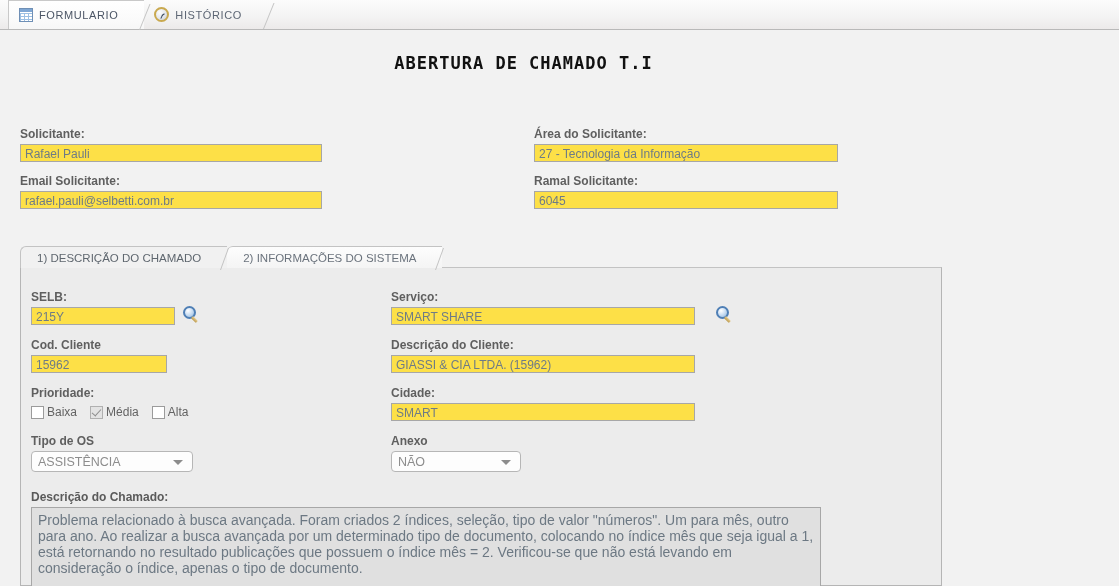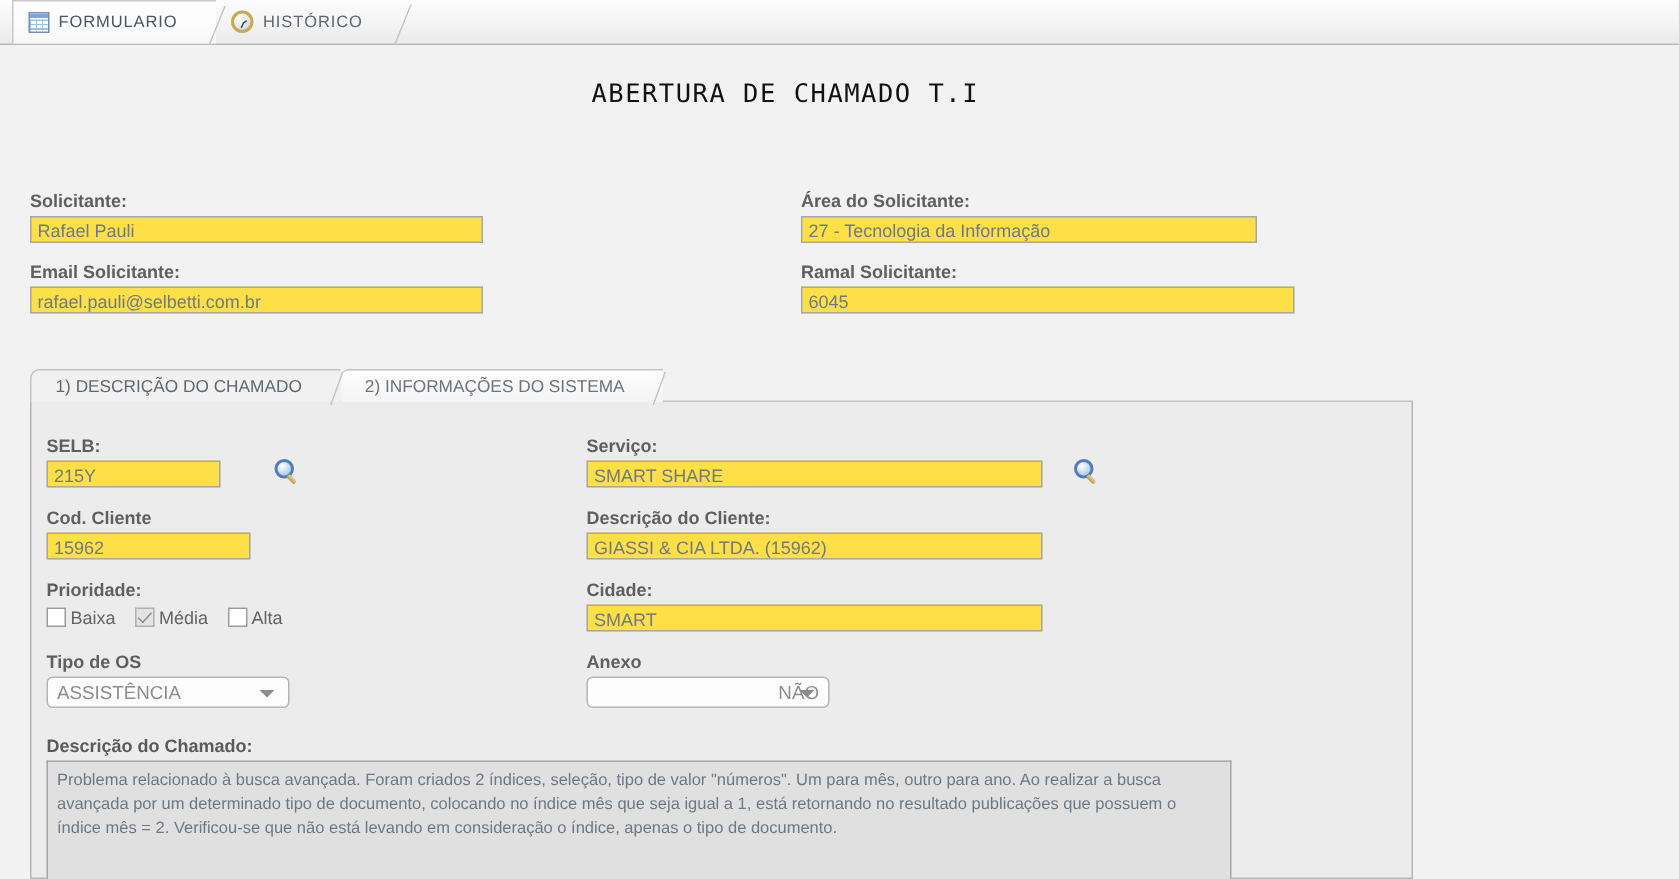--- a/index.html
+++ b/index.html
@@ -113,21 +113,21 @@
     transform: rotate(25deg);
   }
 
   
   .page-title {
     position: absolute;
     left: 0; top: 53px;
     width: 947px;
     text-align: center;
     font-family: "DejaVu Sans Mono", "Liberation Mono", monospace;
-    font-weight: normal;
+    font-weight: bold;
     font-size: 17px;
     letter-spacing: 1px;
     color: #111;
     padding-left: 100px;
     box-sizing: border-box;
   }
 
   
   .hdr-field { position: absolute; }
   .fld-label {
@@ -231,21 +231,21 @@
   
   .cb-row {
     display: flex;
     align-items: center;
     gap: 4px;
     font-size: 12px;
     color: #6f6f6f;
   }
   .cb-item {
     display: flex;
-    align-items: flex-start;
+    align-items: center;
     gap: 3px;
     margin-right: 9px;
   }
   .cb-box {
     width: 13px; height: 13px;
     box-sizing: border-box;
     border: 1px solid #9b9b9b;
     background: #ffffff;
     display: inline-block;
     position: relative;
@@ -299,21 +299,21 @@
   }
   .desc-box {
     position: absolute;
     left: 10px; top: 239px;
     width: 790px;
     height: 80px;
     box-sizing: border-box;
     background: #e0e0e0;
     border: 1px solid #a7a7a7;
     border-bottom: none;
-    font-size: 11px;
+    font-size: 14px;
     line-height: 16px;
     color: #6c7883;
     padding: 4px 6px;
     overflow: hidden;
   }
 </style>
 </head>
 <body>
 
 <div class="topbar">
@@ -344,37 +344,37 @@
   <div class="fld-input" style="width:304px;">27 - Tecnologia da Informação</div>
 </div>
 
 <div class="hdr-field" style="left:20px; top:174px; width:302px;">
   <div class="fld-label">Email Solicitante:</div>
   <div class="fld-input" style="width:302px;">rafael.pauli@selbetti.com.br</div>
 </div>
 
 <div class="hdr-field" style="left:534px; top:174px; width:304px;">
   <div class="fld-label">Ramal Solicitante:</div>
-  <div class="fld-input" style="width:329px;">6045</div>
+  <div class="fld-input" style="width:304px;">6045</div>
 </div>
 
 <div class="panel-tabs">
   <div class="ptab active">
     <span>1) DESCRIÇÃO DO CHAMADO</span>
   </div>
   <div class="ptab">
     <span>2) INFORMAÇÕES DO SISTEMA</span>
   </div>
 </div>
 
 <div class="panel">
 
   <div class="pfield" style="left:10px; top:22px;">
     <div class="fld-label">SELB:</div>
-    <div class="fld-input" style="width:116px;">215Y</div>
+    <div class="fld-input" style="width:144px;">215Y</div>
   </div>
   <span class="icon-search" style="left:162px; top:38px;">
     <span class="lens"></span>
     <span class="handle"></span>
   </span>
 
   <div class="pfield" style="left:370px; top:22px;">
     <div class="fld-label">Serviço:</div>
     <div class="fld-input" style="width:304px;">SMART SHARE</div>
   </div>
@@ -423,21 +423,21 @@
   <div class="pfield" style="left:10px; top:166px;">
     <div class="fld-label">Tipo de OS</div>
     <div class="sel" style="width:162px;">
       <span>ASSISTÊNCIA</span>
       <span class="caret"></span>
     </div>
   </div>
 
   <div class="pfield" style="left:370px; top:166px;">
     <div class="fld-label">Anexo</div>
-    <div class="sel" style="width:162px;justify-content:flex-end;">
+    <div class="sel" style="width:130px;">
       <span>NÃO</span>
       <span class="caret"></span>
     </div>
   </div>
 
   <div class="desc-label">Descrição do Chamado:</div>
   <div class="desc-box">Problema relacionado à busca avançada. Foram criados 2 índices, seleção, tipo de valor "números". Um para mês, outro para ano. Ao realizar a busca avançada por um determinado tipo de documento, colocando no índice mês que seja igual a 1, está retornando no resultado publicações que possuem o índice mês = 2. Verificou-se que não está levando em consideração o índice, apenas o tipo de documento.</div>
 
 </div>
 

